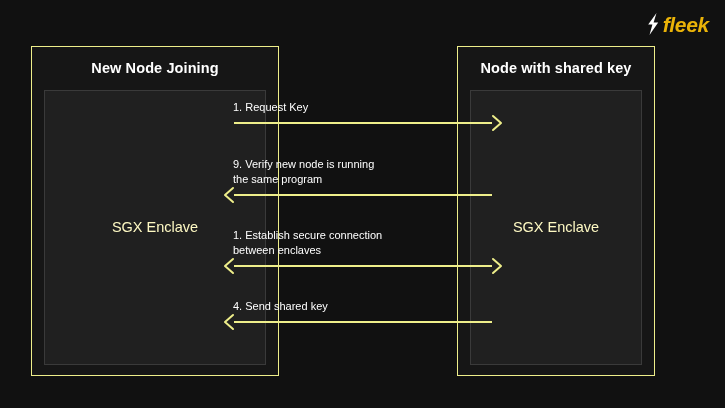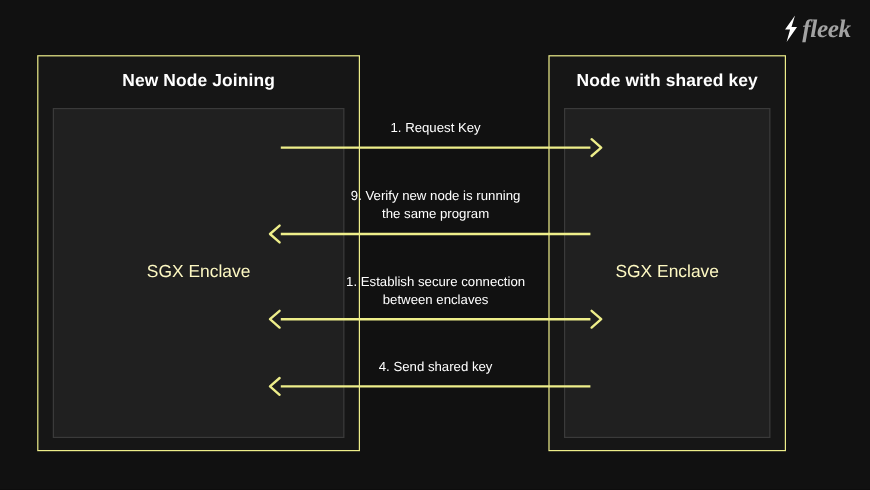--- a/index.html
+++ b/index.html
@@ -29,36 +29,35 @@
   }
   .brand-bolt {
     display: block;
     width: 14px;
     height: 22px;
   }
   .brand-text {
     font-size: 21px;
     font-weight: bold;
     font-style: italic;
-    color: #a3a3a3;
+    color: #eab308;
     letter-spacing: -0.3px;
     line-height: 1;
-    font-family: Liberation Serif, serif;
   }
 
   
   .node-box {
     position: absolute;
     top: 46px;
     height: 330px;
     border: 1.5px solid #eeee8a;
     background: #161616;
     box-sizing: border-box;
   }
-  #node-left  { left: 31px;  width: 269px; }
+  #node-left  { left: 31px;  width: 248px; }
   #node-right { left: 457px; width: 198px; }
 
   .node-title {
     position: absolute;
     top: 13px;
     left: 0;
     right: 0;
     text-align: center;
     color: #ffffff;
     font-size: 14.5px;
@@ -102,21 +101,20 @@
     height: 100%;
     display: block;
     overflow: visible;
   }
   .msg-label {
     position: absolute;
     left: 50%;
     transform: translateX(-50%);
     bottom: 9px;
     width: 260px;
-    text-align: center;
     color: #ffffff;
     font-size: 11px;
     line-height: 1.35;
     white-space: pre-line;
   }
 
   #msg-1 { top: 122px; }
   #msg-2 { top: 194px; }
   #msg-3 { top: 265px; }
   #msg-4 { top: 321px; }

